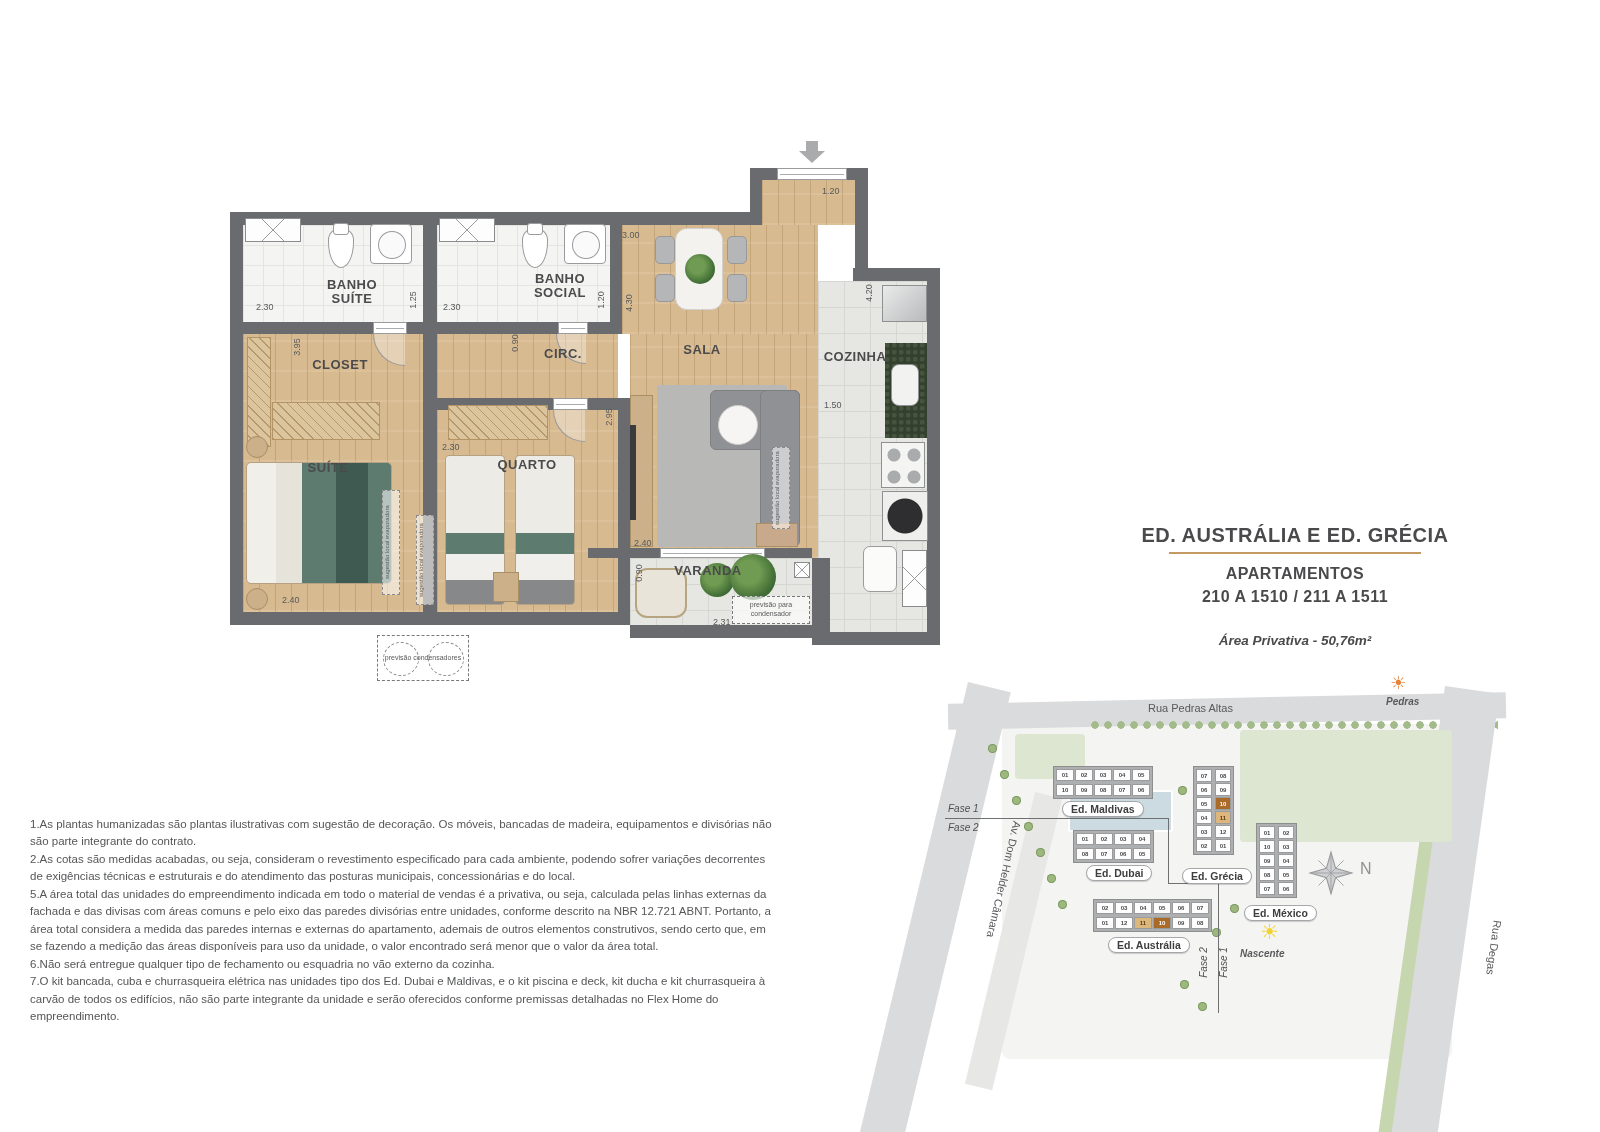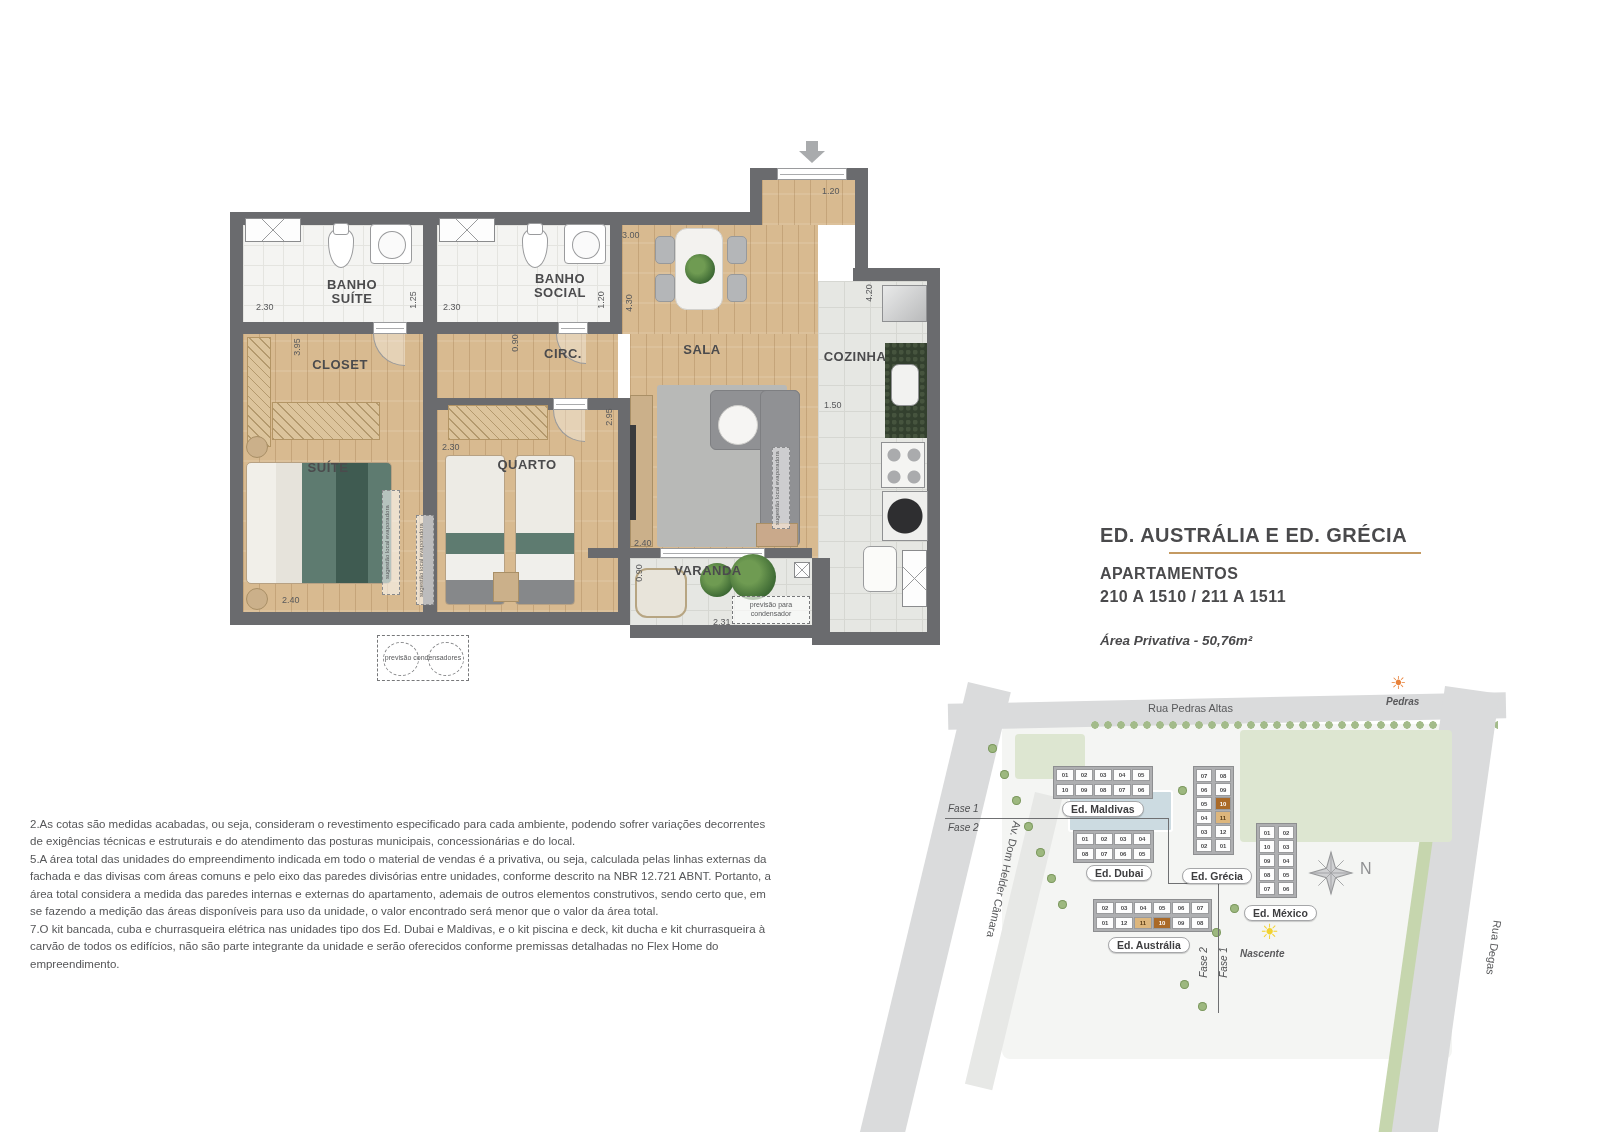--- a/index.html
+++ b/index.html
@@ -40,21 +40,21 @@
   .sinkbox{background:#fff;border:1px solid #9a9b9d;border-radius:4px;}
   .sinkbox:after{content:"";position:absolute;left:18%;top:15%;width:64%;height:68%;border:1px solid #9a9b9d;border-radius:50%;background:#fafafa;}
   .chair{background:#b4b6b8;border:1px solid #97999b;border-radius:5px;}
   .plant{border-radius:50%;background:radial-gradient(circle at 40% 40%,#6f9b52 0 30%,#3f6b35 70%,#2e5226 100%);}
   .bedS{border-radius:5px;border:1px solid #b7a183;
         background:linear-gradient(90deg,#f1efe9 0 20%,#e6e3db 20% 38%,#5e7b70 38% 62%,#3f5b51 62% 84%,#5e7b70 84% 100%);}
   .bedQ{border-radius:4px;border:1px solid #b7a183;
         background:linear-gradient(180deg,#edebe5 0 52%,#5e7b70 52% 66%,#f0efeb 66% 84%,#86888a 84% 100%);}
   .tan{background:#cbb08a;border:1px solid #a98f66;}
   
-  .titleblock{position:absolute;left:1100px;top:524px;width:390px;color:#4a4a4c;}
+  .titleblock{position:absolute;left:1100px;top:524px;width:390px;text-align:center;color:#4a4a4c;}
   .t1{font-size:20px;font-weight:bold;letter-spacing:.5px;}
   .t-underline{height:2px;width:252px;margin:5px auto 11px auto;}
   .t2{font-size:16px;font-weight:bold;letter-spacing:.5px;}
   .t3{font-size:16px;font-weight:bold;margin-top:5px;letter-spacing:.5px;}
   .t4{font-size:13.5px;font-weight:bold;font-style:italic;margin-top:27px;}
   
   .map{position:absolute;left:940px;top:672px;width:620px;height:448px;}
   .map *{position:absolute;box-sizing:border-box;}
   .road{background:#dadbdc;}
   .grass{background:#dde6d1;border-radius:4px;}
@@ -367,20 +367,22 @@
     <span style="left:420px;top:188px;font-size:16px;color:#8f9092">N</span>
 
     <span class="sun" style="left:450px;top:2px;color:#e8823a">☀</span>
     <span class="sunlabel" style="left:446px;top:24px">Pedras</span>
     <span class="sun" style="left:320px;top:250px;color:#f2d22e;font-size:21px">☀</span>
     <span class="sunlabel" style="left:300px;top:276px">Nascente</span>
   </div>
 
   <div class="notes">
     <div>
+        <p class="note-item">1.As plantas humanizadas são plantas ilustrativas com sugestão de decoração. Os móveis, bancadas de madeira, equipamentos e divisórias não são parte integrante do contrato.</p>
         <p class="note-item">2.As cotas são medidas acabadas, ou seja, consideram o revestimento especificado para cada ambiente, podendo sofrer variações decorrentes de exigências técnicas e estruturais e do atendimento das posturas municipais, concessionárias e do local.</p>
         <p class="note-item">5.A área total das unidades do empreendimento indicada em todo o material de vendas é a privativa, ou seja, calculada pelas linhas externas da fachada e das divisas com áreas comuns e pelo eixo das paredes divisórias entre unidades, conforme descrito na NBR 12.721 ABNT. Portanto, a área total considera a medida das paredes internas e externas do apartamento, ademais de outros elementos construtivos, sendo certo que, em se fazendo a medição das áreas disponíveis para uso da unidade, o valor encontrado será menor que o valor da área total.</p>
+        <p class="note-item">6.Não será entregue qualquer tipo de fechamento ou esquadria no vão externo da cozinha.</p>
         <p class="note-item">7.O kit bancada, cuba e churrasqueira elétrica nas unidades tipo dos Ed. Dubai e Maldivas, e o kit piscina e deck, kit ducha e kit churrasqueira à carvão de todos os edifícios, não são parte integrante da unidade e serão oferecidos conforme premissas detalhadas no Flex Home do empreendimento.</p>
       </div>
 
   </div>
 
 </div>
 
 </body></html>

